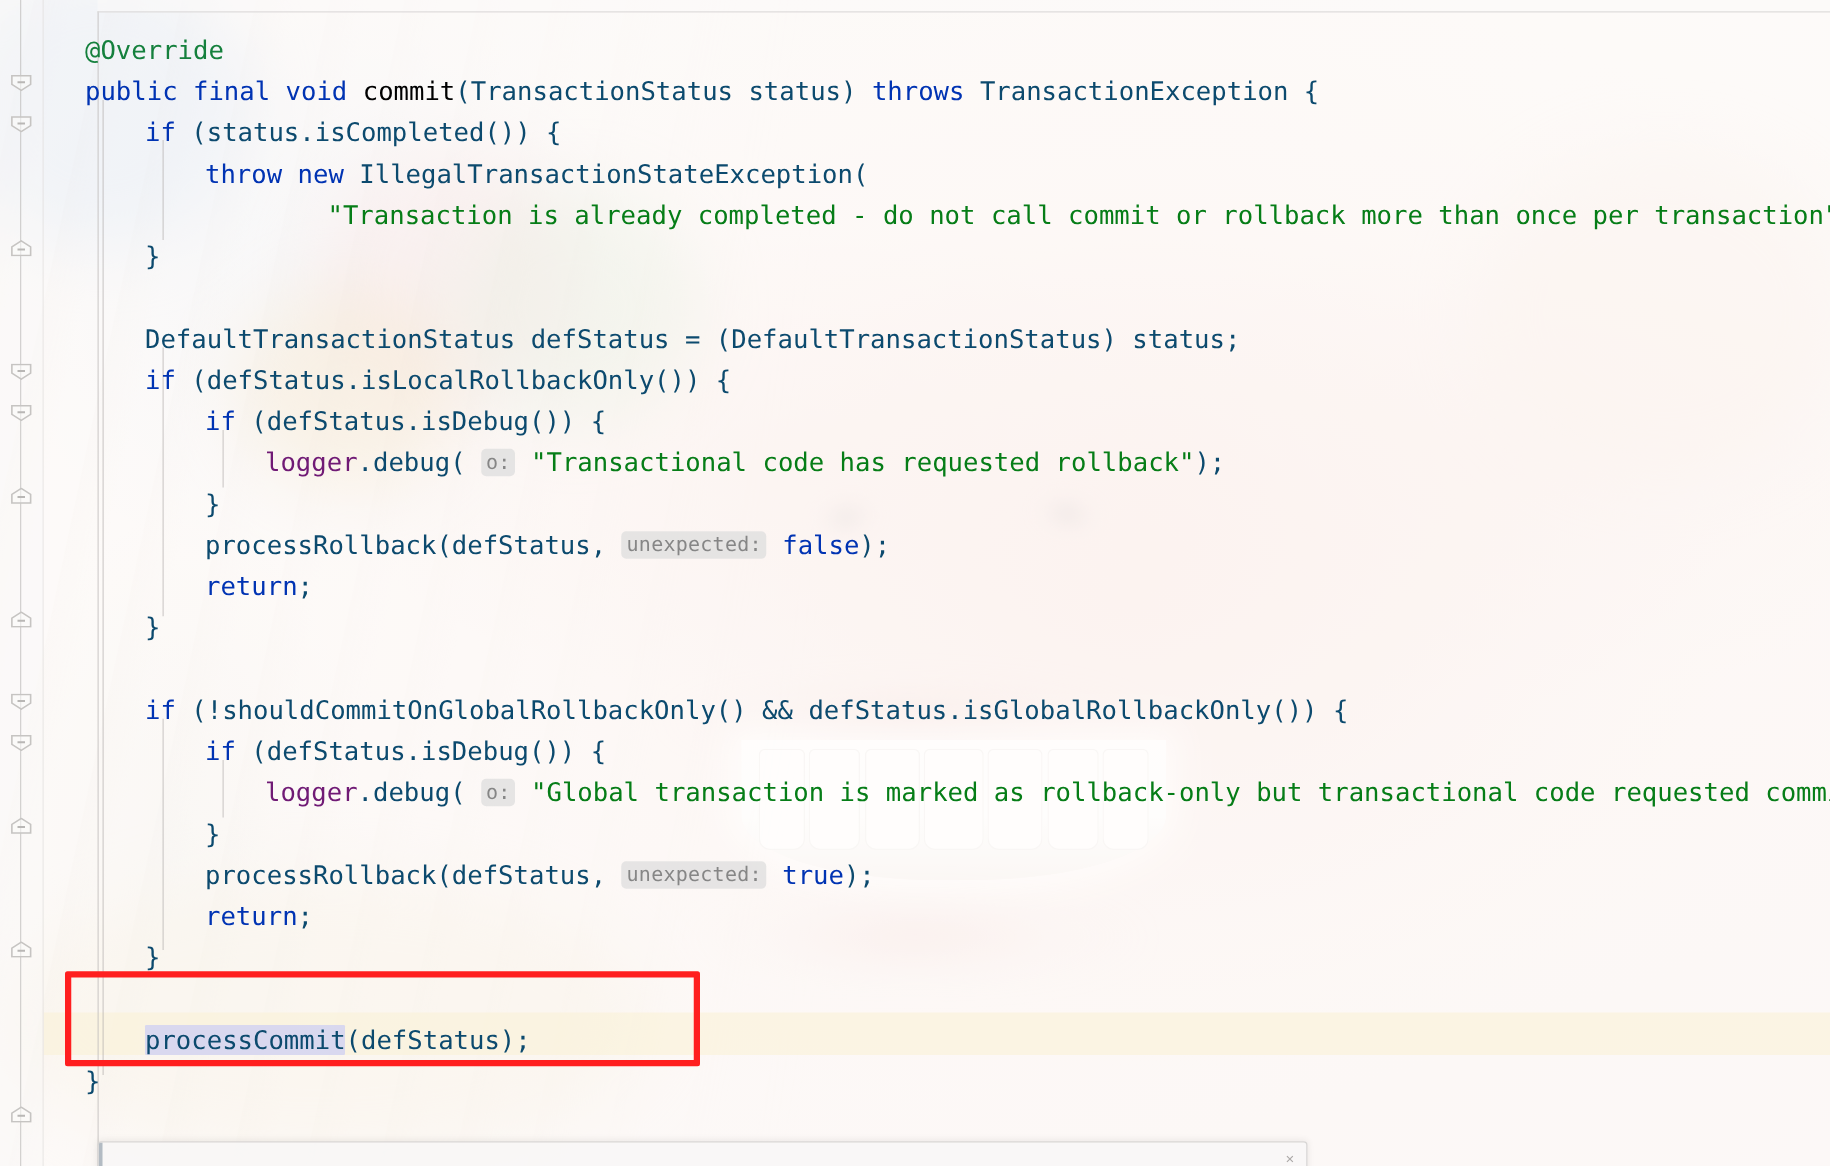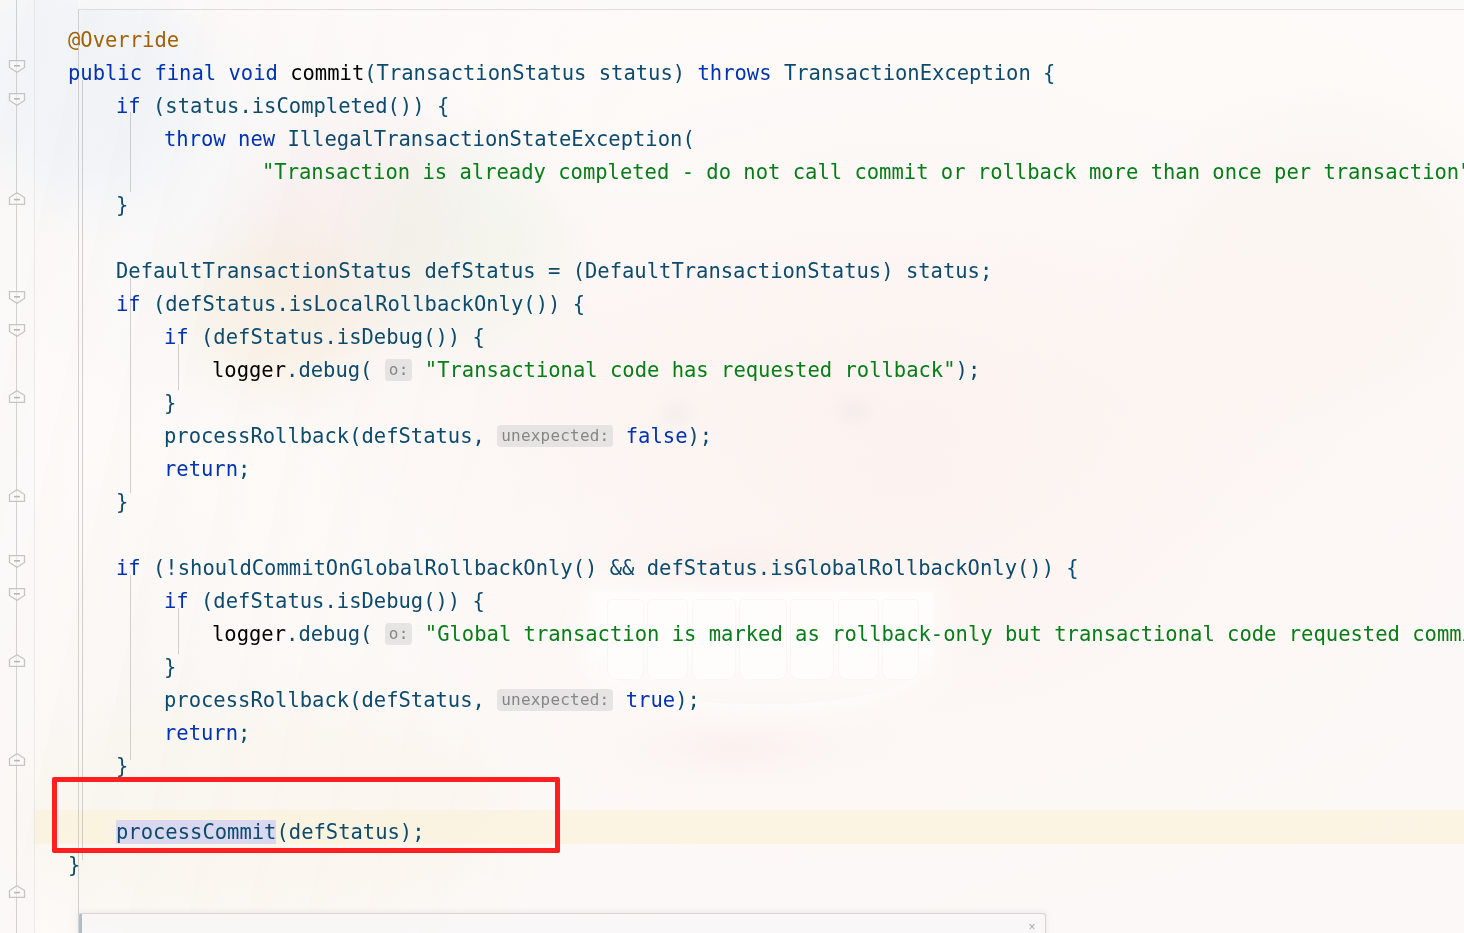--- a/index.html
+++ b/index.html
@@ -77,22 +77,22 @@
 
   
   .indent-guide{position:absolute;z-index:2;width:1px;background:rgba(174,172,170,.55);}
 
   
   #code{position:absolute;z-index:4;left:0;top:0;width:1464px;height:933px;
     font-size:20.5px;line-height:33px;white-space:pre;letter-spacing:0px;}
   .line{position:absolute;left:0;height:33px;white-space:pre;}
   .kw{color:#0033b3;}
   .str{color:#067d17;}
-  .ann{color:#a16207;}
-  .mth{color:#000000;}
+  .ann{color:#15803d;}
+  .mth{color:#701a75;}
   .cls{color:#000000;}
   .pl{color:#0c4a6e;}
   .hint{color:#868686;background:rgba(222,222,222,.75);border-radius:4px;
         padding:1px 4px 2px 4px;font-size:16px;letter-spacing:.2px;position:relative;top:-2px;}
   .ident-hl{background:rgba(214,214,240,.92);border-radius:1px;}
 
   
   #red-box{position:absolute;z-index:6;left:52px;top:777px;width:508px;height:76px;
     border:5px solid #ff1f1f;box-sizing:border-box;border-radius:2px;}
 

